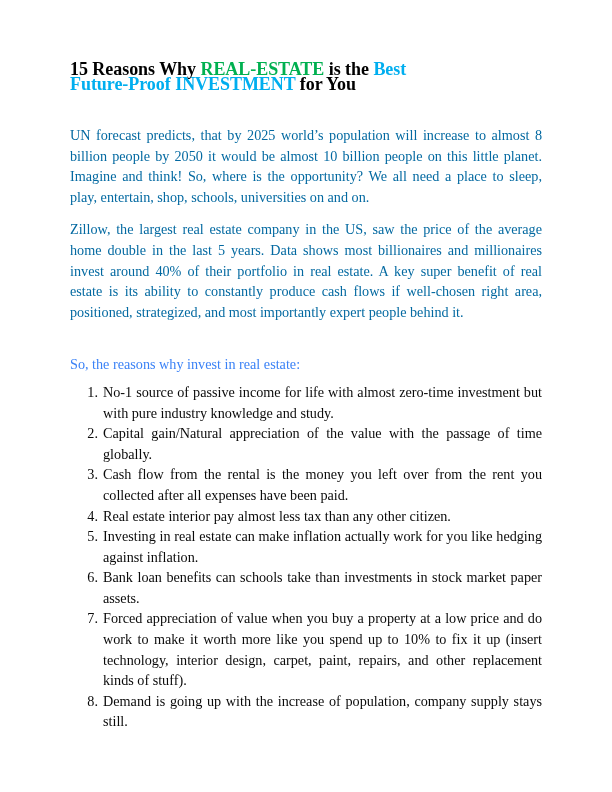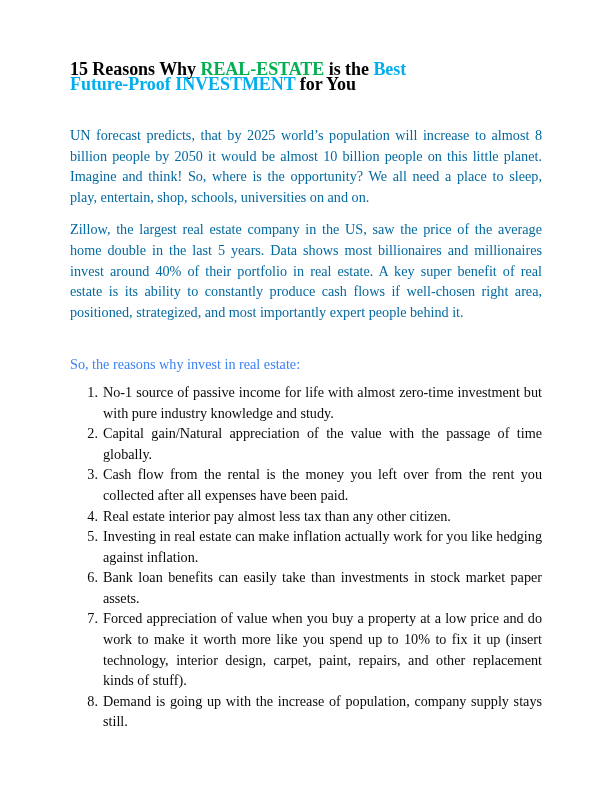--- a/index.html
+++ b/index.html
@@ -121,21 +121,21 @@
     <li>
         <span>Cash flow from the rental is the money you left over from the rent you collected after all expenses have been paid.</span>
       </li>
     <li>
         <span>Real estate interior pay almost less tax than any other citizen.</span>
       </li>
     <li>
         <span>Investing in real estate can make inflation actually work for you like hedging against inflation.</span>
       </li>
     <li>
-        <span>Bank loan benefits can easily take than investments in stock market paper assets.</span>
+        <span>Bank loan benefits can schools take than investments in stock market paper assets.</span>
       </li>
     <li>
         <span>Forced appreciation of value when you buy a property at a low price and do work to make it worth more like you spend up to 10% to fix it up (insert technology, interior design, carpet, paint, repairs, and other replacement kinds of stuff).</span>
       </li>
     <li>
         <span>Demand is going up with the increase of population, company supply stays still.</span>
       </li>
   </ol>
 
 </div>

